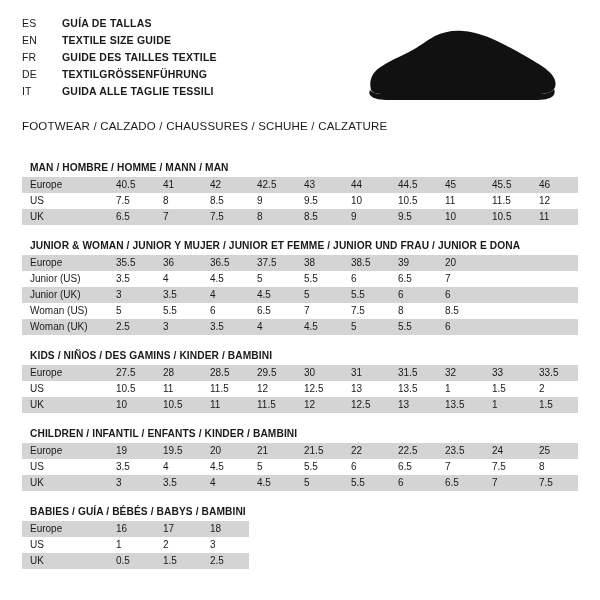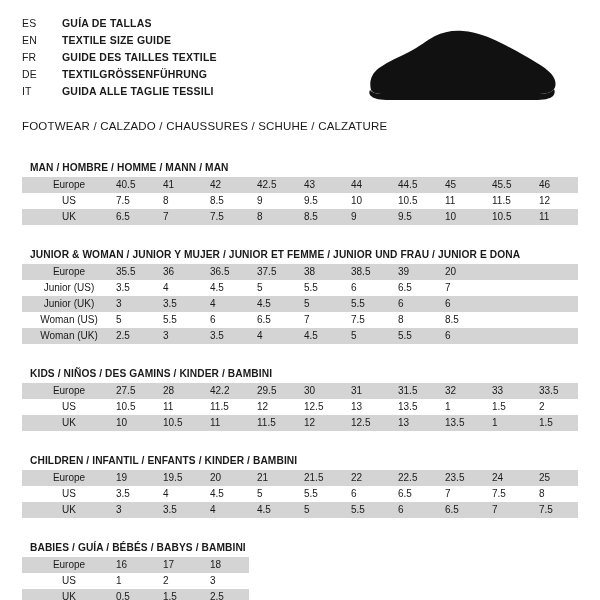--- a/index.html
+++ b/index.html
@@ -54,21 +54,21 @@
   }
   .shoe-wrap svg { display: block; }
   .category-title {
     margin-top: 14px;
     font-size: 11.5px;
     font-weight: 400;
     letter-spacing: 0.2px;
   }
   
   .section {
-    margin-top: 24px;
+    margin-top: 15px;
   }
   .section.first { margin-top: 30px; }
   .section-title {
     font-size: 10.2px;
     font-weight: 700;
     letter-spacing: 0.1px;
     margin-bottom: 4px;
     padding-left: 8px;
   }
   table.sizes {
@@ -85,21 +85,20 @@
     color: #1a1a1a;
   }
   table.sizes tr.shaded td {
     background: #d4d4d4;
   }
   table.sizes tr.plain td {
     background: #ffffff;
   }
   td.label {
     width: 78px;
-    text-align: center;
   }
   
   .narrow td.spacer { background: #ffffff !important; }
 </style>
 </head>
 <body>
 
 <div class="page">
 
   <div class="header">
@@ -258,21 +257,21 @@
         </table>
       </div>
       <div class="section">
         <div class="section-title">KIDS / NIÑOS / DES GAMINS / KINDER / BAMBINI</div>
         <table class="sizes">
           <tbody>
             <tr class="shaded">
               <td class="label">Europe</td>
               <td>27.5</td>
               <td>28</td>
-              <td>42.2</td>
+              <td>28.5</td>
               <td>29.5</td>
               <td>30</td>
               <td>31</td>
               <td>31.5</td>
               <td>32</td>
               <td>33</td>
               <td>33.5</td>
             </tr>
             <tr class="plain">
               <td class="label">US</td>

